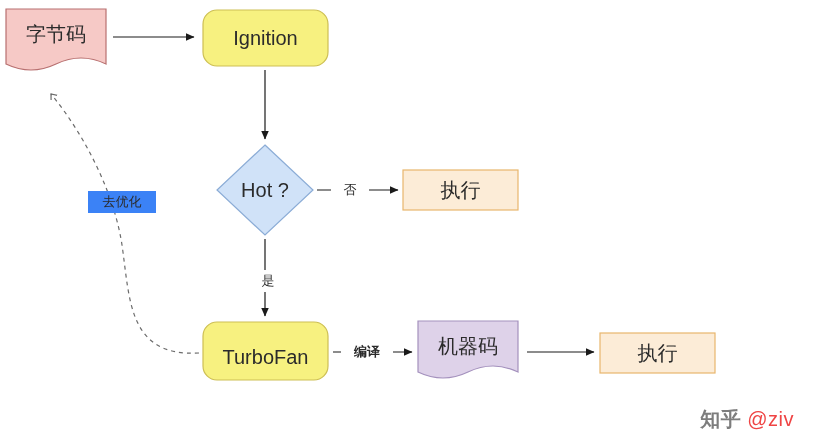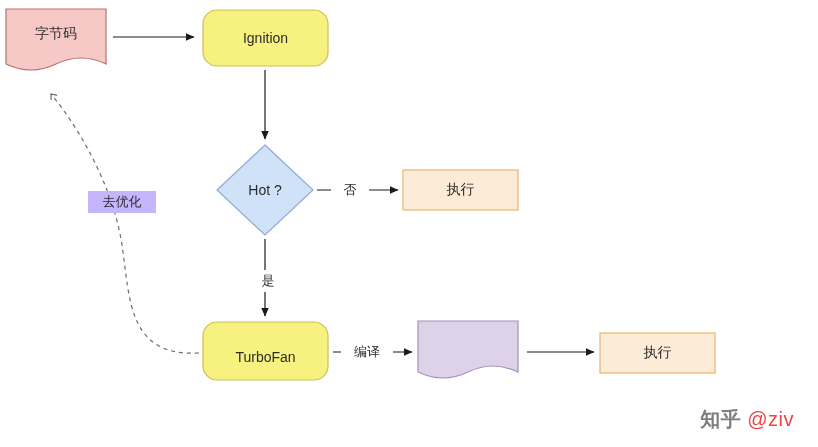--- a/index.html
+++ b/index.html
@@ -18,38 +18,38 @@
   .canvas svg {
     position: absolute;
     left: 0;
     top: 0;
   }
   .node-label {
     position: absolute;
     display: flex;
     align-items: center;
     justify-content: center;
-    font-size: 14px;
+    font-size: 20px;
     color: #2b2b2b;
     pointer-events: none;
     white-space: nowrap;
   }
   .edge-label {
     position: absolute;
     display: flex;
     align-items: center;
     justify-content: center;
     font-size: 13px;
     color: #2b2b2b;
     background: #ffffff;
     padding: 0 3px;
     white-space: nowrap;
   }
   .edge-label.no-bg {
-    background: #c4b5fd;
+    background: #3b82f6;
   }
   .watermark {
     position: absolute;
     right: 24px;
     bottom: 14px;
     font-size: 20px;
     color: #8a8a8a;
     letter-spacing: 0.5px;
     white-space: nowrap;
   }
@@ -110,28 +110,29 @@
   <div class="node-label" style="left:6px; top:9px; width:100px; height:50px;">字节码</div>
 
   <div class="node-label" style="left:217px; top:145px; width:96px; height:90px;">Hot ?</div>
 
   <div class="node-label" style="left:203px; top:10px; width:125px; height:56px;">Ignition</div>
 
   <div class="node-label" style="left:403px; top:170px; width:115px; height:40px;">执行</div>
 
   <div class="node-label" style="left:203px; top:322px; width:125px; height:70px;">TurboFan</div>
 
+  <div class="node-label" style="left:418px; top:320px; width:100px; height:52px;">机器码</div>
 
   <div class="node-label" style="left:600px; top:333px; width:115px; height:40px;">执行</div>
 
   <div class="edge-label" style="left:331px; top:179px; width:32px; height:22px;">否</div>
 
   <div class="edge-label" style="left:250px; top:270px; width:30px; height:22px;">是</div>
 
-  <div class="edge-label" style="left:341px; top:341px; width:46px; height:22px;">编译</div>
+  <div class="edge-label" style="left:341px; top:341px; width:46px; height:22px;font-weight:bold;">编译</div>
 
   <div class="edge-label no-bg" style="left:88px; top:191px; width:62px; height:22px;">去优化</div>
 
   <div class="watermark">
     <span class="brand">知乎</span>
     <span> </span>
     <span class="handle">@ziv</span>
   </div>
 
 </div>

